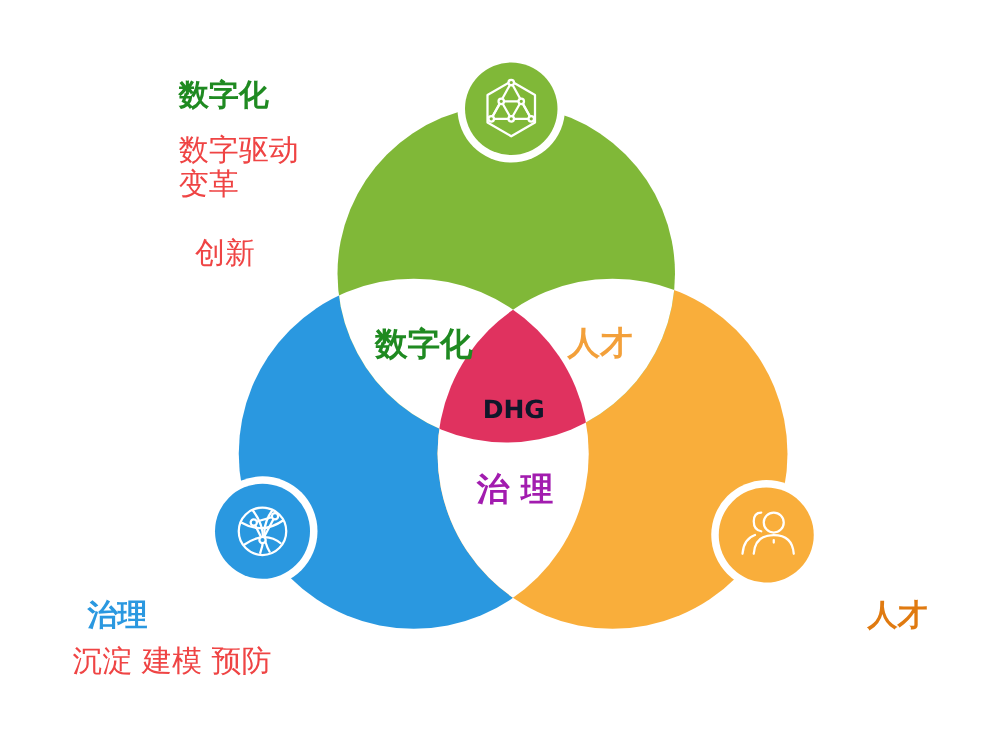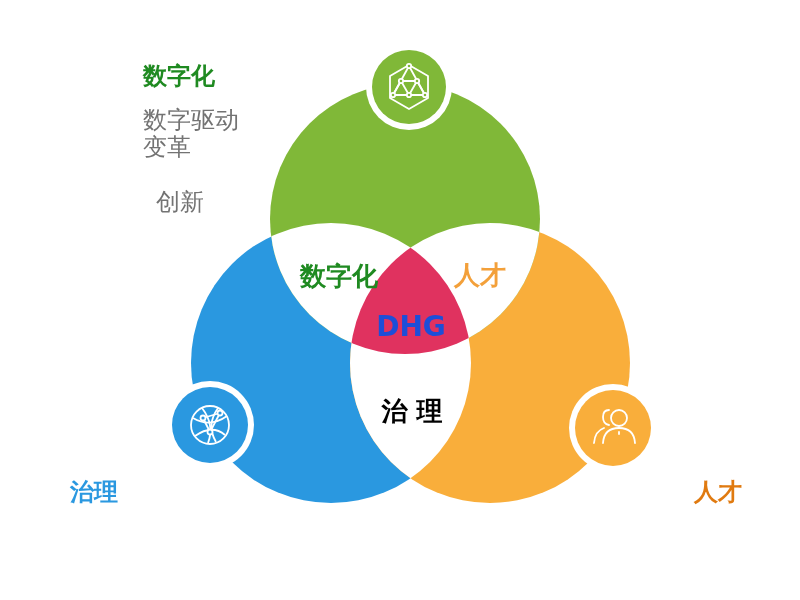--- a/index.html
+++ b/index.html
@@ -2,23 +2,23 @@
 <html><head>
 <meta charset="utf-8">
 <style>
   html, body { margin:0; padding:0; background:#ffffff; }
   body { width:800px; height:600px; position:relative; overflow:hidden;
          font-family:"DejaVu Sans","Liberation Sans",sans-serif; }
   .stage { position:absolute; left:0; top:0; width:800px; height:600px; }
   svg.venn { position:absolute; left:0; top:0; }
   .label { position:absolute; white-space:nowrap; line-height:1; }
   .title { font-weight:bold; font-size:24px; }
-  .desc  { font-size:24px; color:#737373; }
+  .desc  { font-size:24px; color:#ef4444; }
   .region-text { position:absolute; font-weight:bold; font-size:26px; white-space:nowrap; line-height:1; transform:translate(-50%,-50%); }
-  .center-text { position:absolute; font-weight:bold; font-size:28px; color:#1d4ed8; transform:translate(-50%,-50%); line-height:1;text-align:right; }
+  .center-text { position:absolute; font-weight:bold; font-size:20px; color:#0f172a; transform:translate(-50%,-50%); line-height:1;text-align:right; }
 </style>
 </head>
 <body>
 
 <div class="stage">
   <svg class="venn" width="800" height="600" viewBox="0 0 800 600">
     <defs>
       <clipPath id="clipG">
           <circle cx="405" cy="219" r="135"></circle>
         </clipPath>
@@ -92,24 +92,25 @@
         <path d="M603 443 Q604 428 619 428 Q634 428 635 443"></path>
         <path d="M609 410 Q603 410 603 417 Q603 424 609 425"></path>
         <path d="M594 443 Q595 431 604 428"></path>
         <line x1="619" y1="432" x2="619" y2="434"></line>
       </g>
     </g>
   </svg>
 
   <div class="region-text" style="left:339px; top:276px; color:#1f8a21;">数字化</div>
   <div class="region-text" style="left:480px; top:275px; color:#f3a03a;">人才</div>
-  <div class="region-text" style="left:412px; top:392px; color:#000000;margin-top:19px;">治 理</div>
+  <div class="region-text" style="left:412px; top:392px; color:#a21caf;">治 理</div>
   <div class="center-text" style="left:411px; top:327px;">DHG</div>
 
   <div class="label title" style="left:143px; top:64px; color:#1f8a21;">数字化</div>
   <div class="label desc" style="left:143px; top:108px;">数字驱动</div>
   <div class="label desc" style="left:143px; top:135px;">变革</div>
   <div class="label desc" style="left:156px; top:190px;">创新</div>
 
   <div class="label title" style="left:70px; top:480px; color:#2a98e0;">治理</div>
+  <div class="label desc" style="left:58px; top:517px;">沉淀 建模 预防</div>
 
   <div class="label title" style="right:58px; top:480px; color:#e07a10;">人才</div>
 </div>
 
 </body></html>

